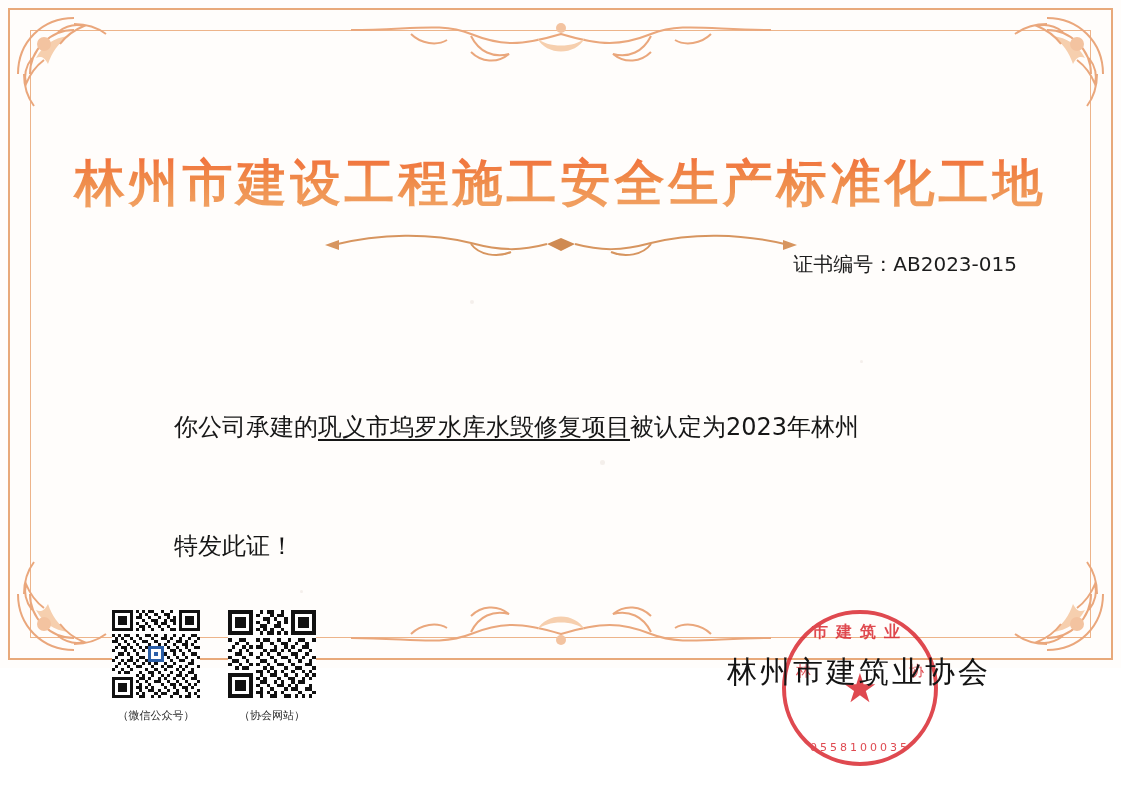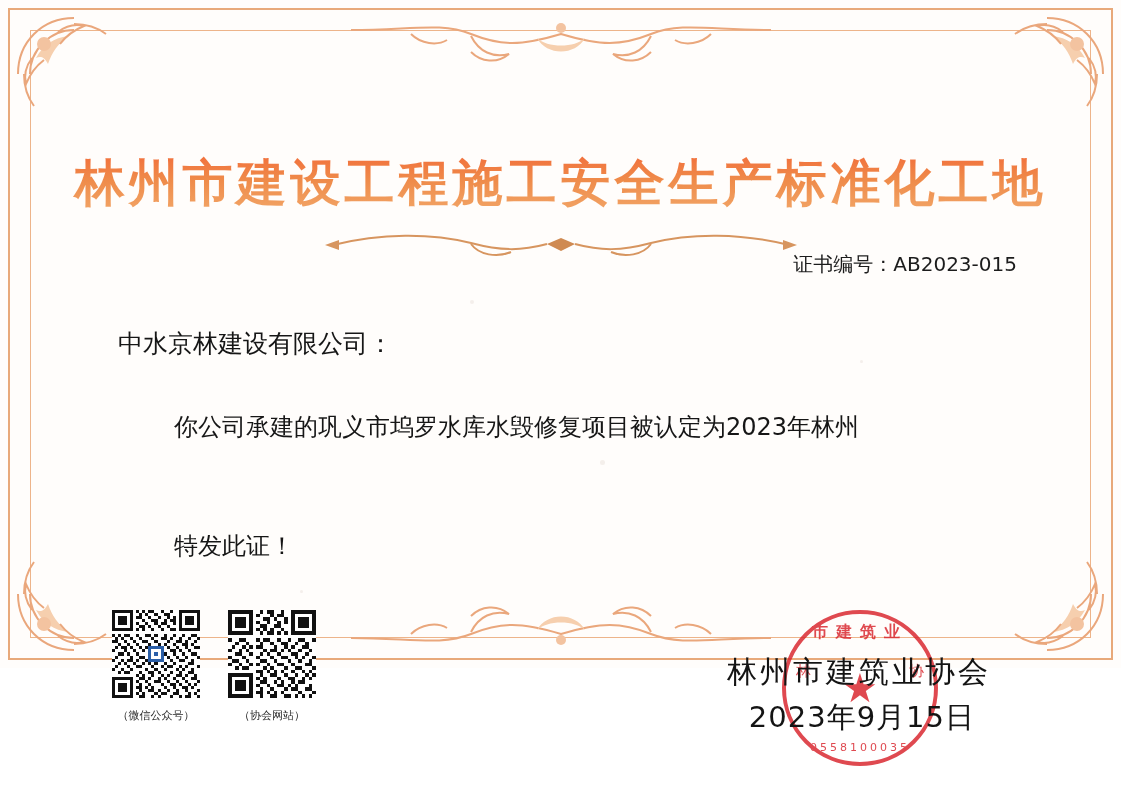--- a/index.html
+++ b/index.html
@@ -106,20 +106,21 @@
     left: 118px;
     width: 890px;
     font-size: 24px;
     line-height: 54px;
     color: #161616;
     font-family: "DejaVu Sans", "Liberation Sans", sans-serif;
   }
   .para-1 { top: 400px; text-indent: 56px; }
   .para-2 { top: 519px; text-indent: 56px; }
   .underline {
+    text-decoration: underline;
     text-underline-offset: 4px;
   }
 
   
   .qr-block {
     position: absolute;
     top: 610px;
   }
   .qr-1 { left: 112px; }
   .qr-2 { left: 228px; }
@@ -314,21 +315,20 @@
       <path d="M150 16 C158 27 176 30 190 24"></path>
       <path d="M330 16 C322 27 304 30 290 24"></path>
       <path d="M226 16 L240 10 L254 16 L240 23 Z" fill="#cf8a52" stroke="none"></path>
       <path d="M4 17 L18 12 L18 22 Z" fill="#d7955f" stroke="none"></path>
       <path d="M476 17 L462 12 L462 22 Z" fill="#d7955f" stroke="none"></path>
     </g>
   </svg>
 
   <div class="cert-no">证书编号：AB2023-015</div>
 
-  <div class="salutation">中水京林建设有限公司：</div>
 
   <div class="para para-1">
     <span>你公司承建的</span><span class="underline">巩义市坞罗水库水毁修复项目</span><span>被认定为2023年林州</span><br>
   </div>
 
   <div class="para para-2">特发此证！</div>
 
   <div class="qr-block qr-1">
     <svg class="qr" viewBox="0 0 29 29" shape-rendering="crispEdges">
       <rect width="29" height="29" fill="#ffffff"></rect>
@@ -718,15 +718,14 @@
   <div class="seal">
     <div class="seal-ring"></div>
     <div class="seal-text-top">市建筑业</div>
     <div class="seal-arc-l">林</div>
     <div class="seal-arc-r">协</div>
     <div class="seal-star">★</div>
     <div class="seal-text-bottom">0558100035</div>
   </div>
 
   <div class="issuer">林州市建筑业协会</div>
-  <div class="issue-date">2023年9月15日</div>
 
 </div>
 
 </body></html>

